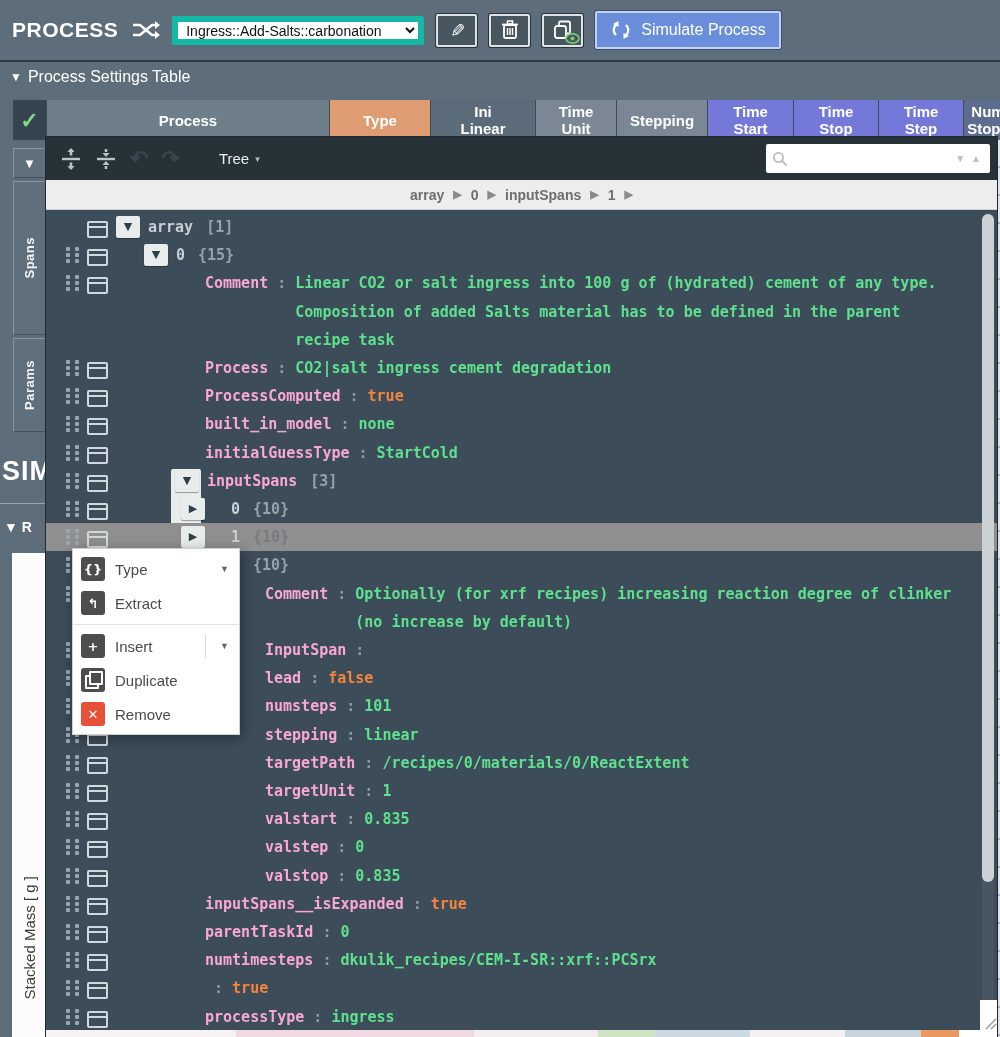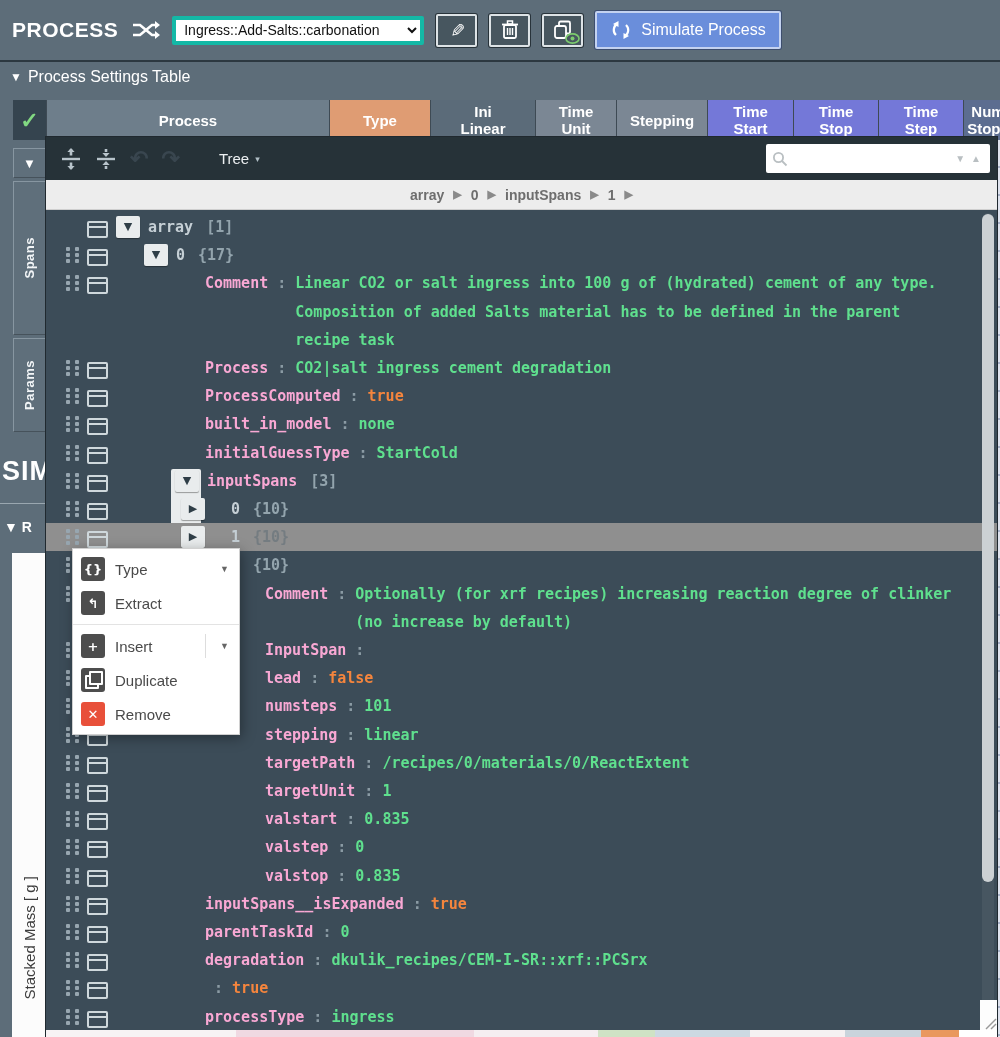--- a/index.html
+++ b/index.html
@@ -4,21 +4,21 @@
 <style>
   html,body{margin:0;padding:0;}
   body{width:1000px;height:1037px;overflow:hidden;position:relative;background:#5d6d79;
        font-family:"Liberation Sans",sans-serif;-webkit-font-smoothing:antialiased;}
   .abs{position:absolute;}
 
   
   .topbar{left:0;top:0;width:1000px;height:60px;display:flex;align-items:center;gap:12px;padding-left:12px;box-sizing:border-box;}
   .app-title{font-size:21px;font-weight:bold;color:#fff;letter-spacing:.5px;}
   .shuffle{width:28px;height:20px;margin-left:2px;}
-  .proc-select{width:252px;height:29px;font-size:14px;color:#111;background:#fff;border:4px solid #14b8a6;border-radius:2px;padding:0 4px;font-family:"Liberation Sans",sans-serif;}
+  .proc-select{width:252px;height:29px;font-size:14px;color:#111;background:#fff;border:6px solid #14b8a6;border-radius:2px;padding:0 4px;font-family:"Liberation Sans",sans-serif;}
   .icon-btn{width:41px;height:33px;background:#47565f;border:2px solid #dde3e6;box-shadow:0 0 0 1px #28333a;border-radius:2px;display:flex;align-items:center;justify-content:center;position:relative;cursor:pointer;}
   .pencil-glyph{color:#fff;font-size:18px;transform:rotate(90deg);}
   .eye-badge{position:absolute;right:1px;bottom:1px;}
   .simulate-btn{height:33px;background:#6a8edb;border:2px solid #c3d2f0;box-shadow:0 0 0 1px #3d4e6e;border-radius:2px;display:flex;align-items:center;gap:9px;padding:17px 13px;color:#fff;font-size:16px;cursor:pointer;}
   .hline-top{left:0;top:60px;width:1000px;height:2px;background:#2c3840;}
 
   
   .section-heading{left:10px;top:68px;color:#fff;font-size:16px;display:flex;align-items:center;gap:6px;cursor:pointer;}
   .tri-down{font-size:12px;color:#fff;}
 
@@ -300,21 +300,21 @@
             <i></i>
             <i></i>
             <i></i>
             <i></i>
             <i></i>
           </span>
           <span class="abox"></span>
           <span class="rowc">
             <span class="exp">▼</span>
             <span class="k lbl">0</span>
-            <span class="meta">{17}</span>
+            <span class="meta">{15}</span>
           </span>
         </div>
         <div class="trow lvl2">
           <span class="drag">
             <i></i>
             <i></i>
             <i></i>
             <i></i>
             <i></i>
             <i></i>
@@ -652,21 +652,21 @@
           <span class="drag">
             <i></i>
             <i></i>
             <i></i>
             <i></i>
             <i></i>
             <i></i>
           </span>
           <span class="abox"></span>
           <span class="rowc">
-            <span class="k">degradation</span>
+            <span class="k">numtimesteps</span>
             <span class="sep"> : </span>
             <span class="v v-str">dkulik_recipes/CEM-I-SR::xrf::PCSrx</span>
           </span>
         </div>
         <div class="trow lvl2">
           <span class="drag">
             <i></i>
             <i></i>
             <i></i>
             <i></i>

